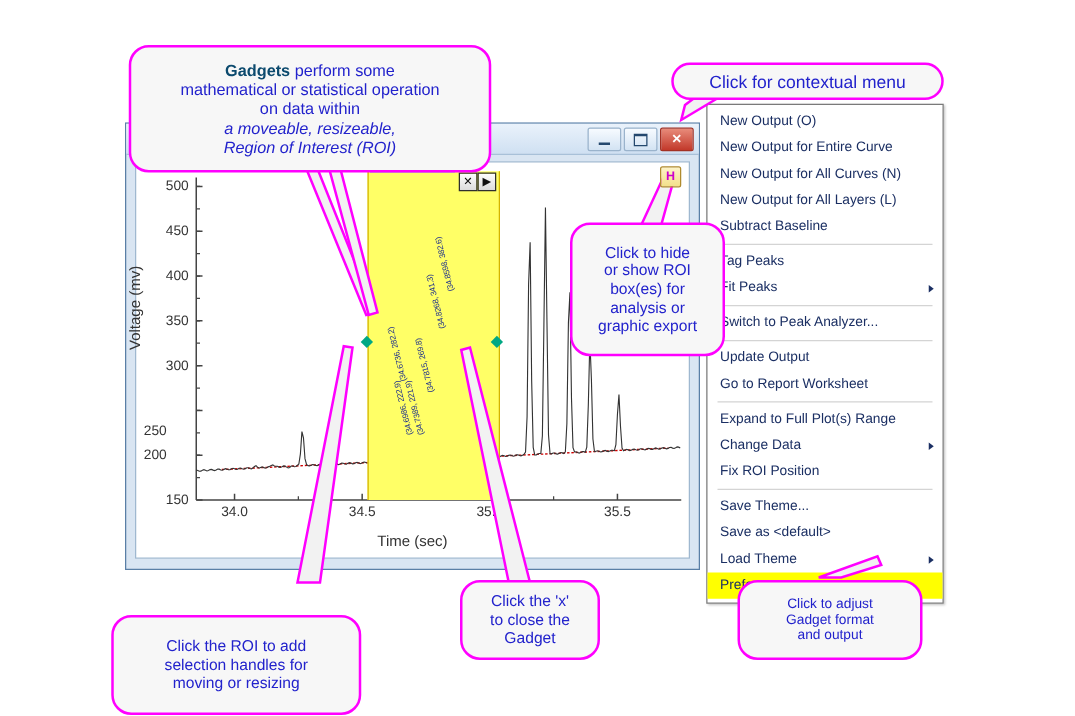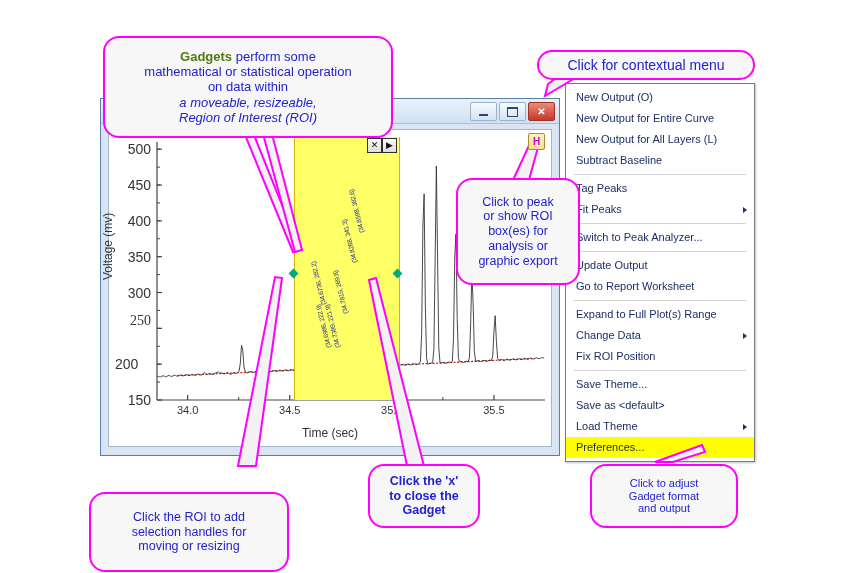--- a/index.html
+++ b/index.html
@@ -54,21 +54,21 @@
   .chart{position:absolute;left:0;top:0;width:100%;height:100%;}
   .ylabel{
     position:absolute;left:-8px;top:150px;
     transform:rotate(-90deg);transform-origin:left top;
     font-size:12px;color:#333;white-space:nowrap;
   }
   .xlabel{
     position:absolute;left:0;right:0;bottom:6px;text-align:center;
     font-size:12px;color:#333;
   }
-  .ytick{position:absolute;right:0;font-size:14px;color:#333;white-space:nowrap;transform:translateY(-50%);}
+  .ytick{position:absolute;right:0;font-size:11px;color:#333;white-space:nowrap;transform:translateY(-50%);}
   .xtick{position:absolute;top:2px;font-size:11px;color:#333;transform:translateX(-50%);}
   .roi-rect{
     position:absolute;background:#ffff66;border-left:1px solid #d4b400;border-right:1px solid #d4b400;
   }
   .peak-count{
     position:absolute;font-size:9px;color:#1b3a6b;background:#eef2f8;
     border:1px solid #7b93b5;padding:0 2px;white-space:nowrap;line-height:11px;
   }
   .roi-btn{
     position:absolute;width:13px;height:13px;border:1px solid #2f2f2f;
@@ -111,21 +111,21 @@
     background:#f7f7f7;
     border:2px solid #ff00ff;
     border-radius:16px;
     color:#2222cc;
     text-align:center;
     display:flex;align-items:center;justify-content:center;
     box-sizing:border-box;
     line-height:1.18;
   }
   .callout .inner{padding:2px 6px;}
-  .callout b{color:#4d7c0f;text-align:right;}
+  .callout b{color:#0c4a6e;text-align:right;}
   .callout i{font-style:italic;}
 
   .leader{position:absolute;left:0;top:0;width:860px;height:573px;pointer-events:none;}
 </style>
 </head>
 <body>
 
 <div id="root">
 
   <div class="plot-window">
@@ -184,21 +184,21 @@
             <line x1="221.29305263157858" y1="216.755" x2="221.29305263157858" y2="211.755" stroke="#e07818" stroke-width="1.6"></line>
             <line x1="216.18778947368415" y1="174.2566666666667" x2="216.18778947368415" y2="169.2566666666667" stroke="#e07818" stroke-width="1.6"></line>
             <line x1="229.5227368421053" y1="217.47166666666666" x2="229.5227368421053" y2="212.47166666666666" stroke="#e07818" stroke-width="1.6"></line>
             <line x1="238.22210526315797" y1="183.14333333333332" x2="238.22210526315797" y2="178.14333333333332" stroke="#e07818" stroke-width="1.6"></line>
             <line x1="247.4728421052627" y1="131.90166666666664" x2="247.4728421052627" y2="126.90166666666664" stroke="#e07818" stroke-width="1.6"></line>
             <line x1="254.21178947368404" y1="102.30333333333331" x2="254.21178947368404" y2="97.30333333333331" stroke="#e07818" stroke-width="1.6"></line>
           </svg>
         <div id="ytick-layer">
             <div class="ytick" style="top: 270px; left: 6px; width: 36px; text-align: right;">150</div>
             <div class="ytick" style="top: 234.167px; left: 6px; width: 36px; text-align: left;">200</div>
-            <div class="ytick" style="top: 191px; left: 6px; width: 36px; text-align: right; font-family: Liberation Serif, serif;">250</div>
+            <div class="ytick" style="top: 215px; left: 6px; width: 36px; text-align: left;">250</div>
             <div class="ytick" style="top: 162.5px; left: 6px; width: 36px; text-align: right;">300</div>
             <div class="ytick" style="top: 126.667px; left: 6px; width: 36px; text-align: right;">350</div>
             <div class="ytick" style="top: 90.8333px; left: 6px; width: 36px; text-align: right;">400</div>
             <div class="ytick" style="top: 55px; left: 6px; width: 36px; text-align: right;">450</div>
             <div class="ytick" style="top: 19.1667px; left: 6px; width: 36px; text-align: right;">500</div>
           </div>
         <div id="xtick-layer">
             <div class="xtick" style="left: 78.6316px; top: 274px;">34.0</div>
             <div class="xtick" style="left: 180.737px; top: 274px;">34.5</div>
             <div class="xtick" style="left: 282.842px; top: 274px;">35.0</div>
@@ -218,20 +218,21 @@
             <div class="roi-handle" style="left: 181.321px; top: 139.65px;"></div>
             <div class="roi-handle" style="left: 285.468px; top: 139.65px;"></div>
           </div>
       </div>
     </div>
   </div>
 
   <div class="ctx-menu" id="ctx-menu">
       <div class="ctx-item"><span>New Output (O)</span></div>
       <div class="ctx-item"><span>New Output for Entire Curve</span></div>
+      <div class="ctx-item"><span>New Output for All Curves (N)</span></div>
       <div class="ctx-item"><span>New Output for All Layers (L)</span></div>
       <div class="ctx-item"><span>Subtract Baseline</span></div>
       <div class="ctx-sep"></div>
       <div class="ctx-item"><span>Tag Peaks</span></div>
       <div class="ctx-item"><span>Fit Peaks</span><span class="submenu-arrow"></span></div>
       <div class="ctx-sep"></div>
       <div class="ctx-item"><span>Switch to Peak Analyzer...</span></div>
       <div class="ctx-sep"></div>
       <div class="ctx-item"><span>Update Output</span></div>
       <div class="ctx-item"><span>Go to Report Worksheet</span></div>
@@ -271,37 +272,37 @@
       <div><i>Region of Interest (ROI)</i></div>
     </div>
   </div>
 
   <div class="callout" style="left:537px;top:50px;width:218px;height:30px;border-radius:15px;">
     <div class="inner" style="font-size:14px;">Click for contextual menu</div>
   </div>
 
   <div class="callout" style="left:456px;top:178px;width:124px;height:107px;">
     <div class="inner" style="font-size:12.5px;">
-      <div>Click to peak</div>
+      <div>Click to hide</div>
       <div>or show ROI</div>
       <div>box(es) for</div>
       <div>analysis or</div>
       <div>graphic export</div>
     </div>
   </div>
 
   <div class="callout" style="left:89px;top:464px;width:200px;height:80px;margin-top:28px;">
     <div class="inner" style="font-size:12.5px;">
       <div>Click the ROI to add</div>
       <div>selection handles for</div>
       <div>moving or resizing</div>
     </div>
   </div>
 
-  <div class="callout" style="left:368px;top:464px;width:112px;height:64px;font-weight:bold;">
+  <div class="callout" style="left:368px;top:464px;width:112px;height:64px;">
     <div class="inner" style="font-size:12.5px;">
       <div>Click the 'x'</div>
       <div>to close the</div>
       <div>Gadget</div>
     </div>
   </div>
 
   <div class="callout" style="left:590px;top:464px;width:148px;height:64px;">
     <div class="inner" style="font-size:11px;">
       <div>Click to adjust</div>

